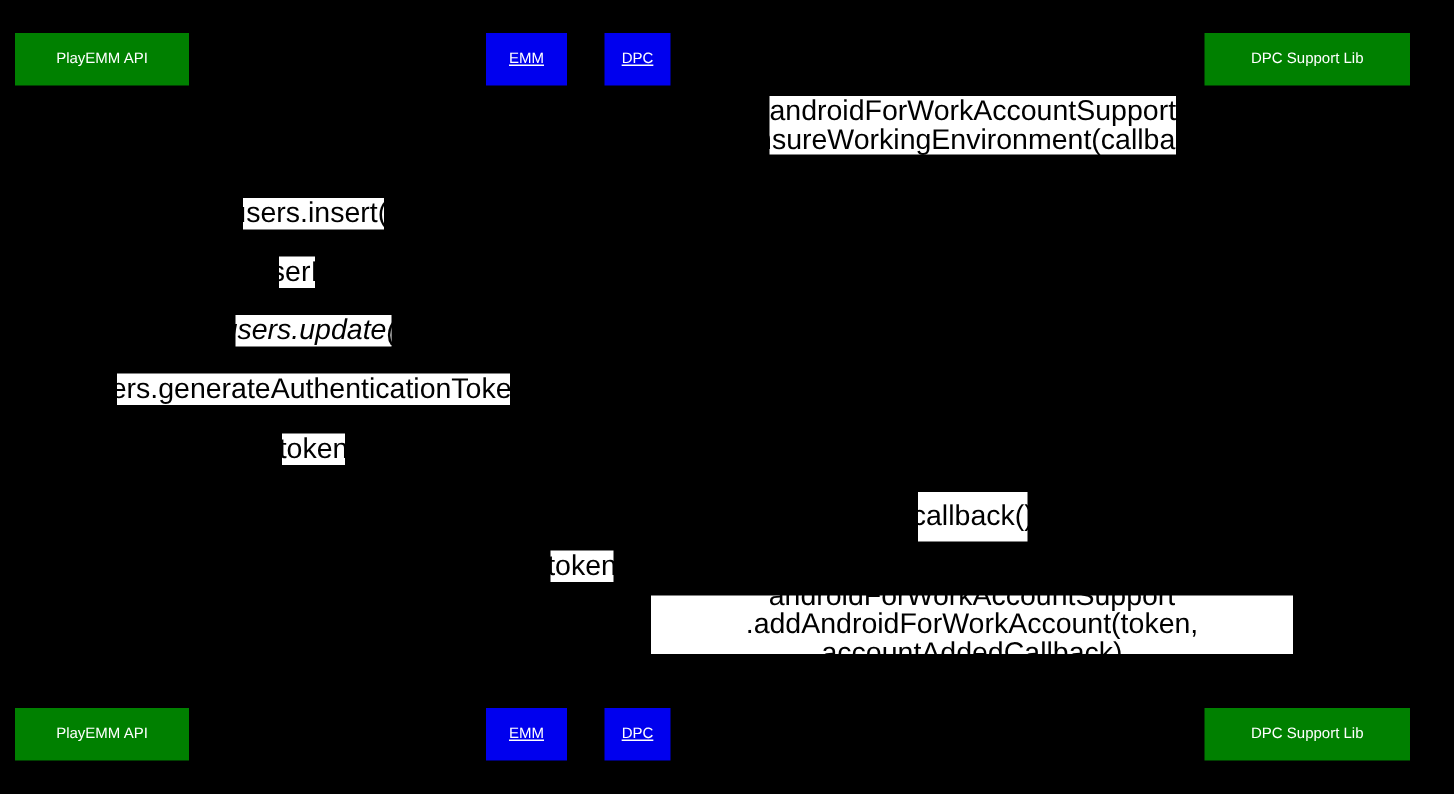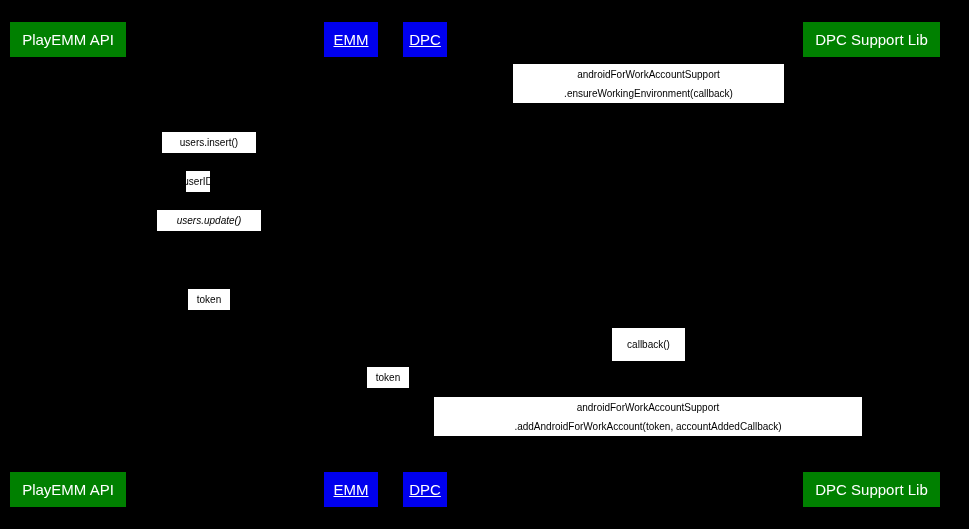--- a/index.html
+++ b/index.html
@@ -18,41 +18,41 @@
     position: absolute;
     left: 0;
     top: 0;
     width: 969px;
     height: 529px;
   }
   .lifeline-box {
     position: absolute;
     box-sizing: border-box;
     color: #ffffff;
-    font-size: 15px;
+    font-size: 10px;
     line-height: 1;
     display: flex;
     align-items: center;
     justify-content: center;
     white-space: nowrap;
     padding: 0 10px;
   }
   .lifeline-green {
     background: #008000;
   }
   .lifeline-blue {
     background: #0000ee;
     text-decoration: underline;
   }
   .msg-label {
     position: absolute;
     box-sizing: border-box;
     background: #ffffff;
     color: #000000;
-    font-size: 10px;
+    font-size: 19px;
     line-height: 19px;
     text-align: center;
     white-space: pre-line;
     padding: 1px 2px;
     display: flex;
     align-items: center;
     justify-content: center;
   }
 </style>
 </head>
@@ -65,18 +65,19 @@
     <div class="lifeline-box lifeline-blue" style="left: 324px; top: 472px; width: 54px; height: 35px; background: rgb(0, 0, 238);">EMM</div>
     <div class="lifeline-box lifeline-blue" style="left: 403px; top: 22px; width: 44px; height: 35px; background: rgb(0, 0, 238);">DPC</div>
     <div class="lifeline-box lifeline-blue" style="left: 403px; top: 472px; width: 44px; height: 35px; background: rgb(0, 0, 238);">DPC</div>
     <div class="lifeline-box lifeline-green" style="left: 803px; top: 22px; width: 137px; height: 35px; background: rgb(0, 128, 0);">DPC Support Lib</div>
     <div class="lifeline-box lifeline-green" style="left: 803px; top: 472px; width: 137px; height: 35px; background: rgb(0, 128, 0);">DPC Support Lib</div>
     <div class="msg-label" style="left: 513px; top: 64px; width: 271px; height: 39px;">androidForWorkAccountSupport
 .ensureWorkingEnvironment(callback)</div>
     <div class="msg-label" style="left: 162px; top: 132px; width: 94px; height: 21px;">users.insert()</div>
     <div class="msg-label" style="left: 186px; top: 171px; width: 24px; height: 21px;">userID</div>
     <div class="msg-label" style="left: 157px; top: 210px; width: 104px; height: 21px; font-style: italic;">users.update()</div>
+    <div class="msg-label" style="left: 78px; top: 249px; width: 262px; height: 21px;">users.generateAuthenticationToken()</div>
     <div class="msg-label" style="left: 188px; top: 289px; width: 42px; height: 21px;">token</div>
     <div class="msg-label" style="left: 612px; top: 328px; width: 73px; height: 33px;">callback()</div>
     <div class="msg-label" style="left: 367px; top: 367px; width: 42px; height: 21px;">token</div>
     <div class="msg-label" style="left: 434px; top: 397px; width: 428px; height: 39px;">androidForWorkAccountSupport
 .addAndroidForWorkAccount(token, accountAddedCallback)</div>
   </div>
 
 </body></html>

